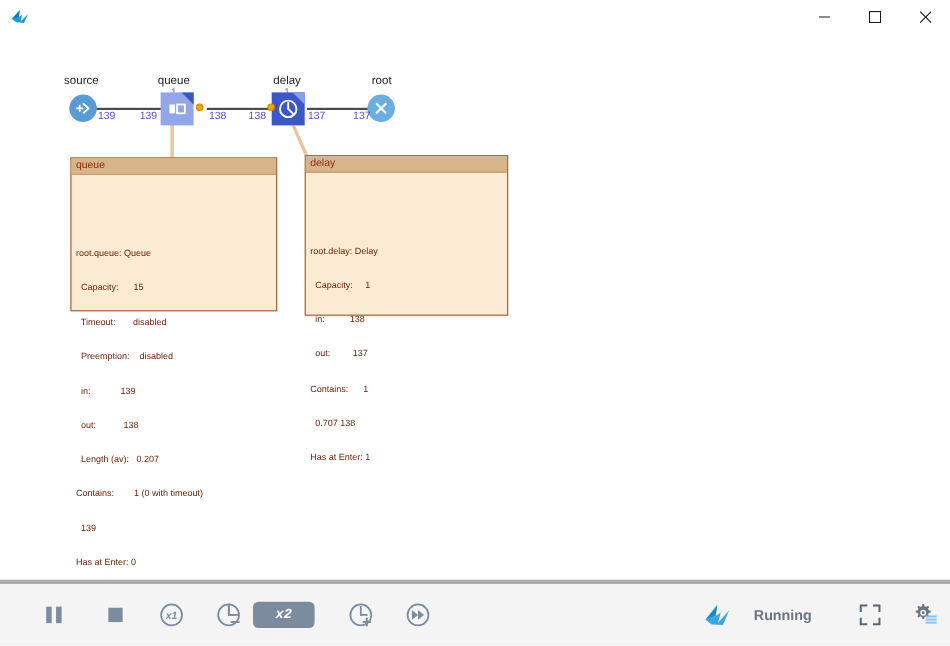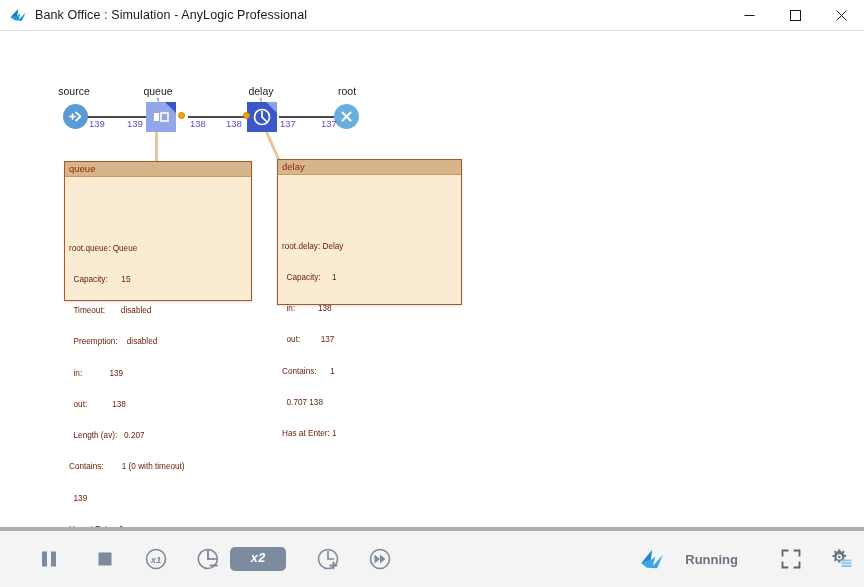--- a/index.html
+++ b/index.html
@@ -40,21 +40,21 @@
     height: 30px; display: flex;
   }
   .win-btn {
     width: 46px; height: 30px;
     display: flex; align-items: center; justify-content: center;
     cursor: default;
   }
 
   
   .canvas {
-    position: absolute; left: 0; top: 48px;
+    position: absolute; left: 0; top: 30px;
     width: 864px; height: 497px;
     background: #ffffff;
     overflow: hidden;
   }
 
   
   .blk-label {
     position: absolute;
     font-size: 10.5px;
     color: #222222;
@@ -201,21 +201,20 @@
 </head>
 <body>
 
 <div id="app">
 
   <div class="titlebar">
     <svg class="title-icon" viewBox="0 0 24 24">
       <path d="M2 15 L12 4 L11 13 L15 10 L13 18 L22 9 L17 20 L8 19 Z" fill="#1f9bd8"></path>
       <path d="M3 14 L12 5 L10.5 12.5 Z" fill="#0f7fb8"></path>
     </svg>
-    <span class="title-text">Bank Office : Simulation - AnyLogic Professional</span>
 
     <div class="win-buttons">
       <div class="win-btn">
         <svg width="11" height="11" viewBox="0 0 11 11">
           <line x1="0.5" y1="5.5" x2="10.5" y2="5.5" stroke="#1a1a1a" stroke-width="1"></line>
         </svg>
       </div>
       <div class="win-btn">
         <svg width="11" height="11" viewBox="0 0 11 11">
           <rect x="0.5" y="0.5" width="10" height="10" fill="none" stroke="#1a1a1a" stroke-width="1"></rect>

